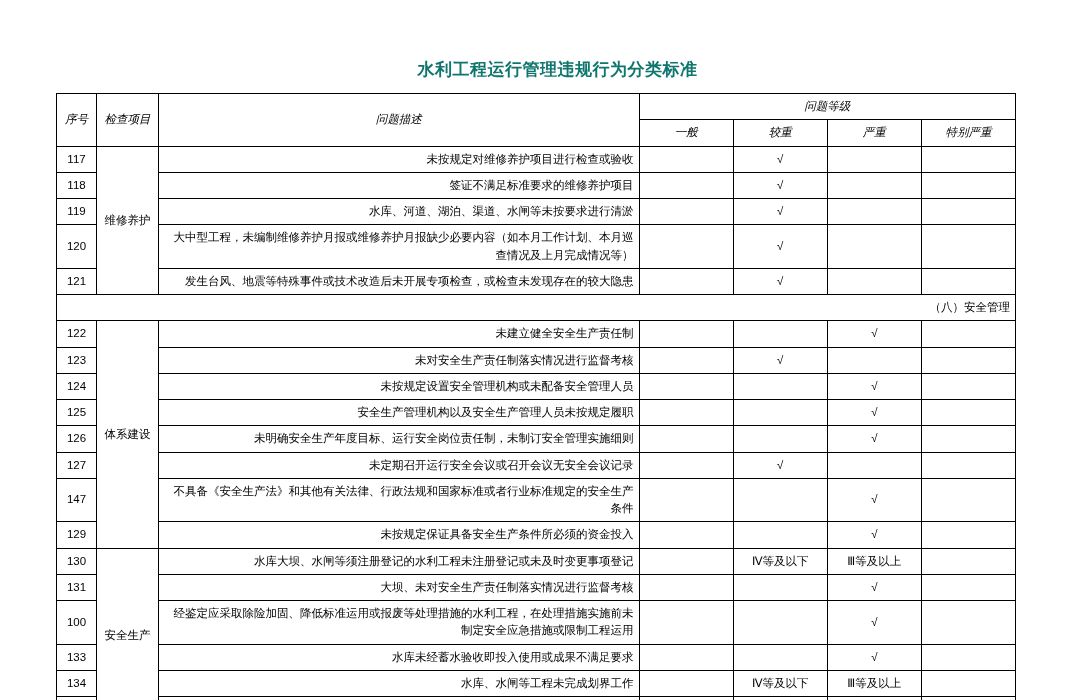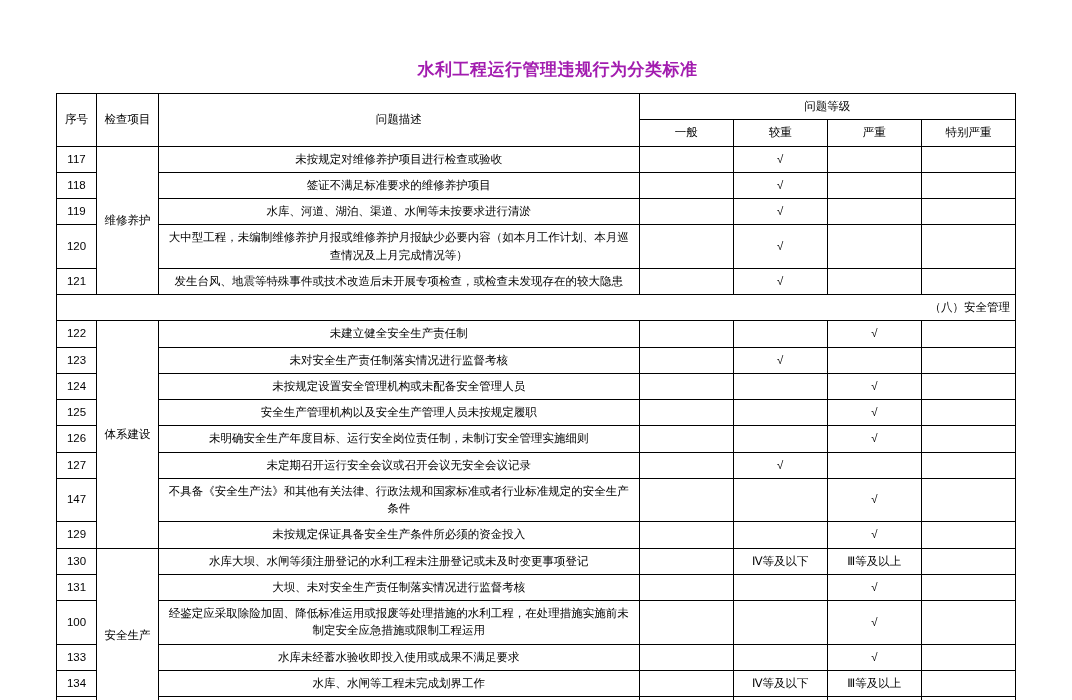--- a/index.html
+++ b/index.html
@@ -39,48 +39,49 @@
   table.main td, table.main th {
     border: 1px solid #000000;
     font-size: 11.5px;
     font-weight: normal;
     padding: 4px 5px;
     vertical-align: middle;
     line-height: 1.5;
   }
   .hdr-center {
     text-align: center;
+    font-style: italic;
   }
   .col-seq { width: 40px; text-align: center; }
   .col-item { width: 62px; text-align: center; }
   .col-desc { width: 480px; text-align: left; }
   .col-lvl { width: 94px; text-align: center; }
 
   .hdr-top td { text-align: center; }
   .cell-center { text-align: center; }
-  .cell-left { text-align: center; }
+  .cell-left { text-align: right; }
   .group-row td {
     font-weight: bold;
     text-align: right;
     padding-left: 8px;
   }
   .check { font-size: 12px; }
   .lvl-text { font-size: 11.5px; }
   .vcat {
     text-align: center;
     font-size: 11.5px;
     margin-left: 35px;
   }
 </style>
 </head>
 <body>
 
 <div class="page">
 
-  <h1 class="doc-title" style="color: #a21caf; padding-left: 43px;">水利工程运行管理违规行为分类标准</h1>
+  <h1 class="doc-title" style="color: #0f766e; padding-left: 43px;">水利工程运行管理违规行为分类标准</h1>
 
   <table class="main">
     <colgroup>
       <col class="col-seq">
       <col class="col-item">
       <col class="col-desc">
       <col class="col-lvl">
       <col class="col-lvl">
       <col class="col-lvl">
       <col class="col-lvl">

